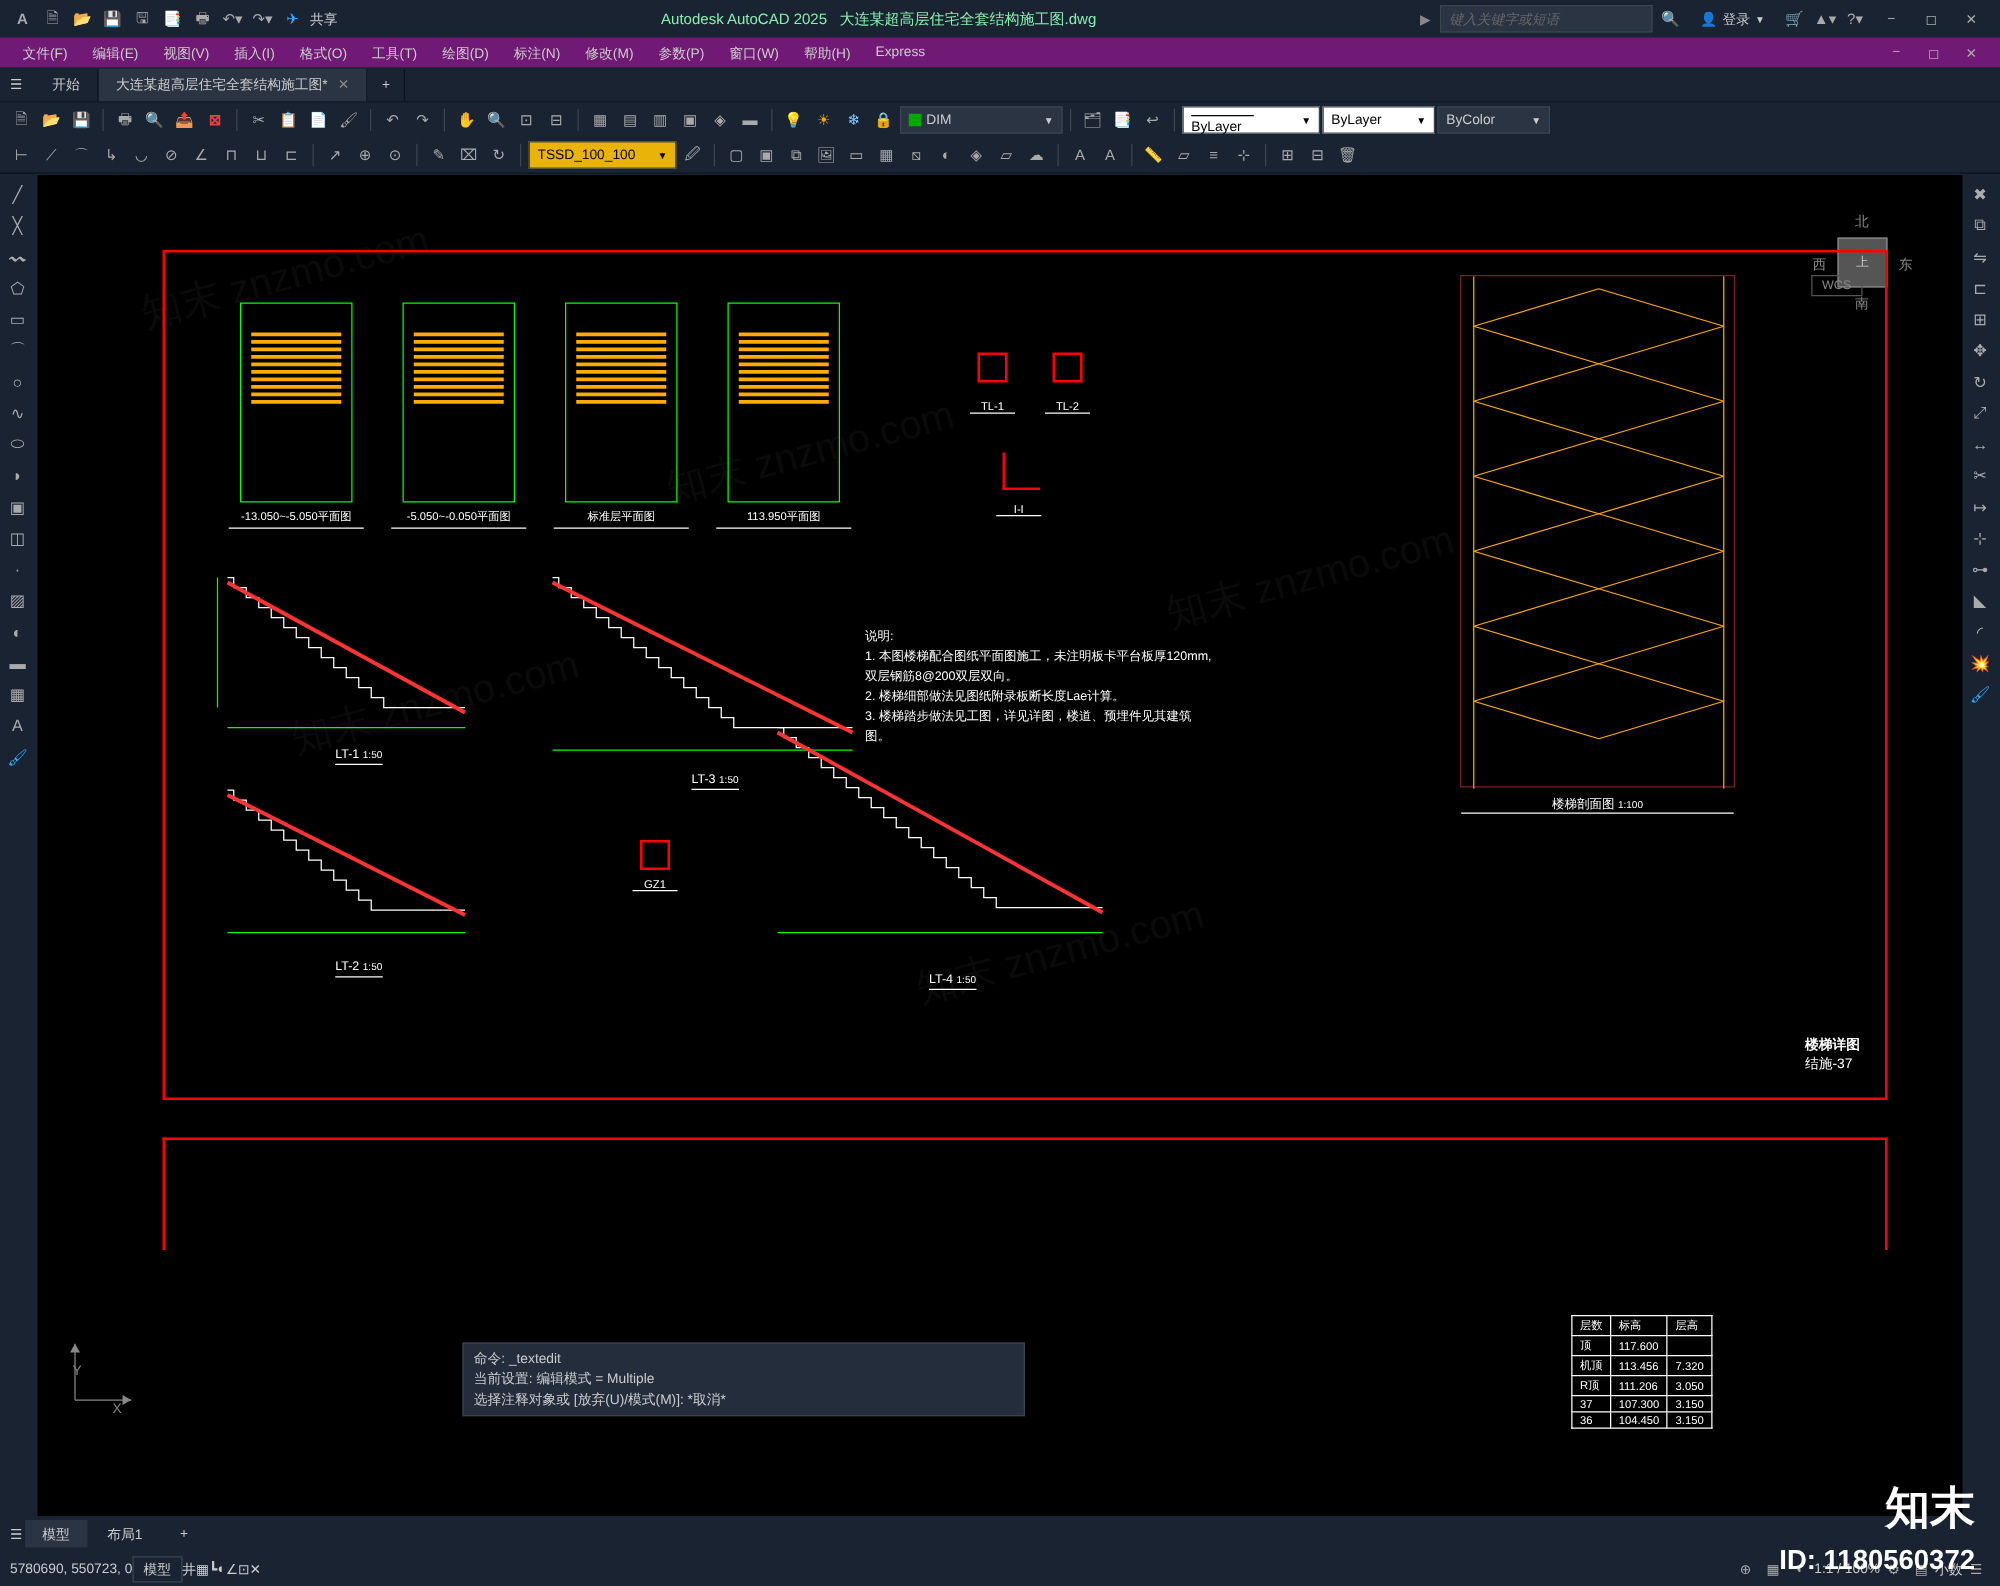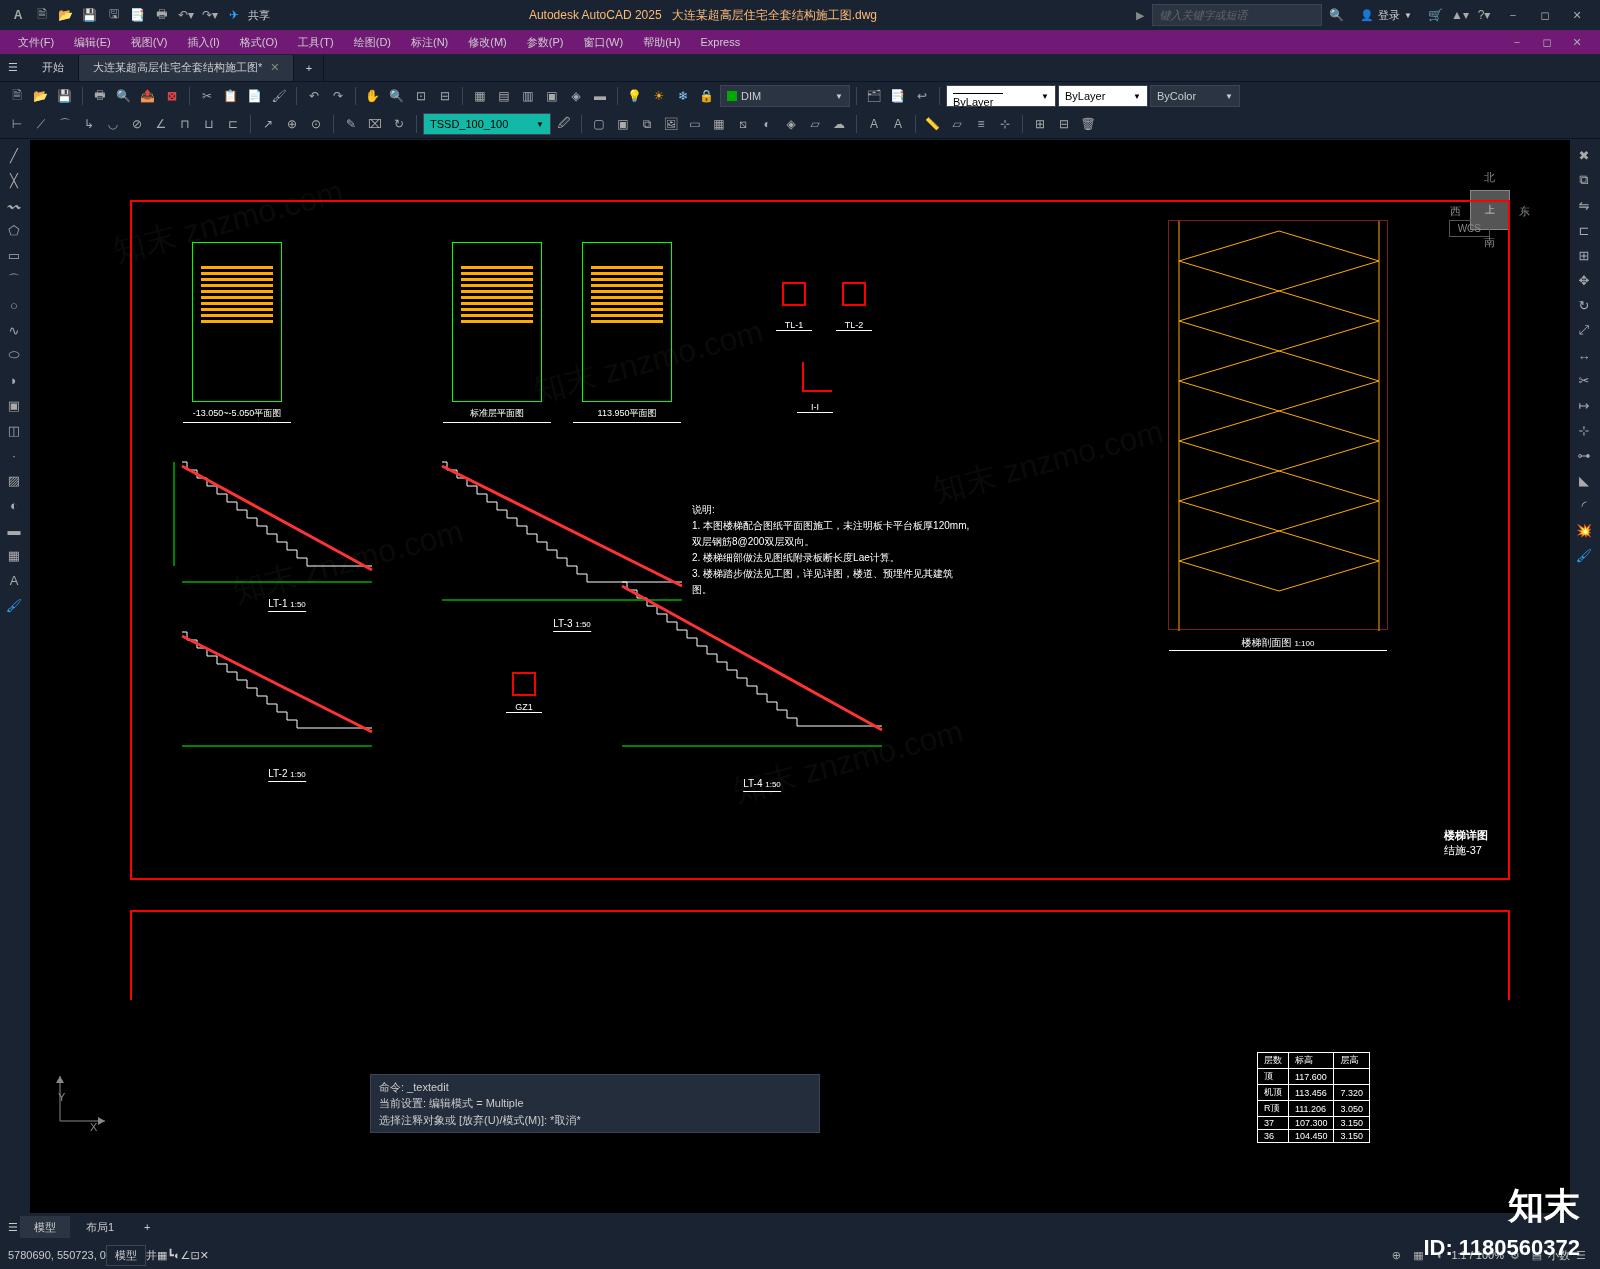--- a/index.html
+++ b/index.html
@@ -1,19 +1,19 @@
 <!DOCTYPE html>
 <html><head>
 <meta charset="utf-8">
 <style>
 *{margin:0;padding:0;box-sizing:border-box;font-family:"Microsoft YaHei",Arial,sans-serif;user-select:none}
 body{background:#1a2332;width:1600px;height:1269px;overflow:hidden;position:relative;color:#ccc;font-size:11px}
 .titlebar{height:30px;background:#1a2332;display:flex;align-items:center;padding:0 8px;gap:4px}
 .titlebar .qat-btn{width:20px;height:20px;display:flex;align-items:center;justify-content:center;color:#aaa;font-size:12px}
-.app-title{flex:1;text-align:center;color:#fdba74;font-size:12px}
+.app-title{flex:1;text-align:center;color:#86efac;font-size:12px}
 .search-box{width:170px;height:22px;background:#2a3442;border:1px solid #3a4452;padding:0 6px;color:#888;font-size:11px;display:flex;align-items:center}
 .login{display:flex;align-items:center;gap:4px;margin:0 10px;color:#ccc;font-size:11px}
 .win-controls{display:flex;gap:2px}
 .win-btn{width:30px;height:20px;display:flex;align-items:center;justify-content:center;color:#aaa}
 .menubar{height:24px;background:#701a75;display:flex;align-items:center;padding:0 8px}
 .menu-item{padding:0 10px;height:22px;display:flex;align-items:center;color:#ccc;font-size:11px}
 .tabbar{height:28px;background:#1a2332;display:flex;align-items:center;padding:0 8px;border-bottom:1px solid #0a1422}
 .filetab{padding:0 14px;height:26px;display:flex;align-items:center;background:#1a2332;color:#ccc;font-size:11px;border-right:1px solid #0a1422}
 .filetab.active{background:#2a3442}
 .filetab .close{margin-left:8px;color:#888}
@@ -214,21 +214,21 @@
     <span class="rbtn">⊏</span>
     <span class="rsep"></span>
     <span class="rbtn">↗</span>
     <span class="rbtn">⊕</span>
     <span class="rbtn">⊙</span>
     <span class="rsep"></span>
     <span class="rbtn">✎</span>
     <span class="rbtn">⌧</span>
     <span class="rbtn">↻</span>
     <span class="rsep"></span>
-    <div class="prop-combo" style="background:#14b8a6;width:128px">
+    <div class="prop-combo" style="background:#eab308;width:118px">
         <span>TSSD_100_100</span>
         <span style="font-size:8px">▼</span>
       </div>
     <span class="rbtn">🖉</span>
     <span class="rsep"></span>
     <span class="rbtn">▢</span>
     <span class="rbtn">▣</span>
     <span class="rbtn">⧉</span>
     <span class="rbtn">🖼</span>
     <span class="rbtn">▭</span>
@@ -302,20 +302,35 @@
             <div></div>
             <div></div>
             <div></div>
             <div></div>
             <div></div>
             <div></div>
             <div></div>
             <div></div>
           </div>
         <div class="title">-13.050~-5.050平面图</div>
+      </div>
+      <div class="plan" style="top:40px;left:190px">
+        <div class="bars">
+            <div></div>
+            <div></div>
+            <div></div>
+            <div></div>
+            <div></div>
+            <div></div>
+            <div></div>
+            <div></div>
+            <div></div>
+            <div></div>
+          </div>
+        <div class="title">-5.050~-0.050平面图</div>
       </div>
       <div class="plan" style="top:40px;left:320px">
         <div class="bars">
             <div></div>
             <div></div>
             <div></div>
             <div></div>
             <div></div>
             <div></div>
             <div></div>

